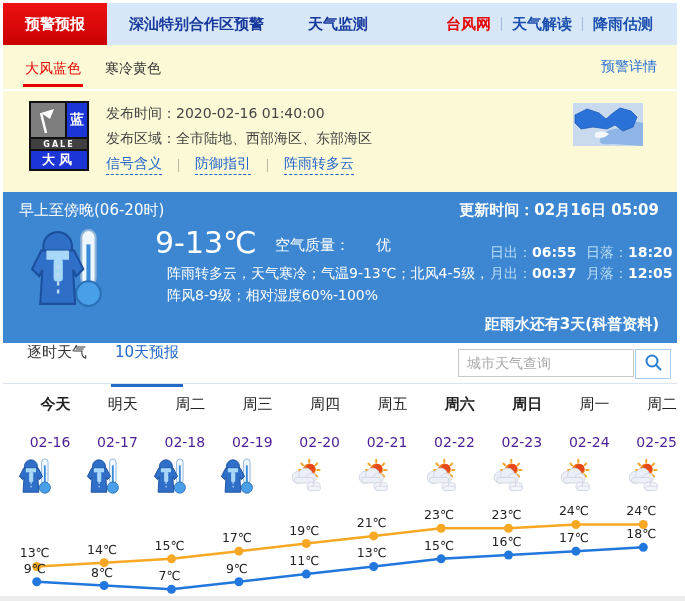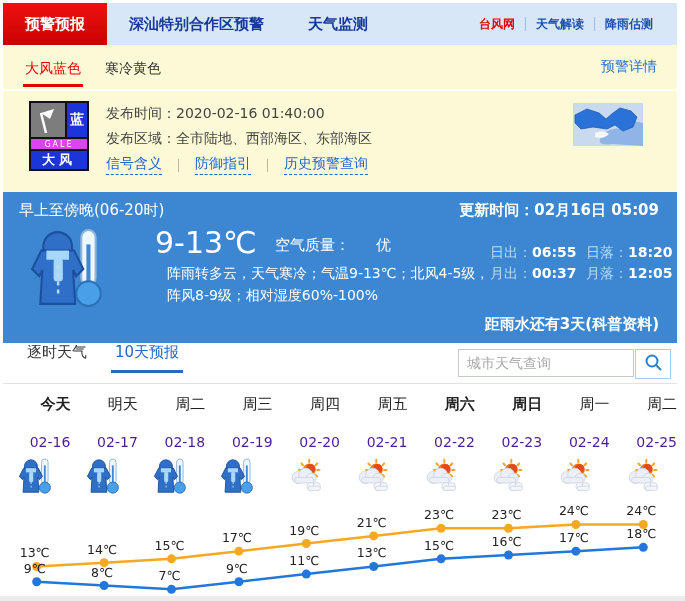--- a/index.html
+++ b/index.html
@@ -7,38 +7,38 @@
   .stage{position:relative;width:685px;height:601px;background:#fff;overflow:hidden;}
   .page{position:absolute;left:3px;top:3px;width:674px;}
 
   
   .nav{display:flex;align-items:stretch;height:42px;background:#d8e7f7;}
   .nav-tab-active{width:104px;background:linear-gradient(#ee1111,#c90202);color:#fff;
     font-size:15px;font-weight:bold;display:flex;align-items:center;justify-content:center;cursor:pointer;}
   .nav-tab{display:flex;align-items:center;padding:0 22px;color:#16399b;font-size:15px;font-weight:bold;cursor:pointer;}
   .nav-spacer{flex:1;}
   .nav-links{display:flex;align-items:center;padding-right:14px;}
-  .nav-link{font-size:12px;font-weight:bold;color:#1a4fae;cursor:pointer;padding:0 10px;}
+  .nav-link{font-size:15px;font-weight:bold;color:#1a4fae;cursor:pointer;padding:0 10px;}
   .nav-link.red{color:#e60000;}
   .nav-sep{width:1px;height:14px;background:#9db9dd;}
 
   
   .warn-wrap{background:#fcfad6;}
   .warn-tabs{height:44px;display:flex;align-items:center;border-bottom:2px solid #ffffff;}
   .warn-tab{font-size:14px;margin-left:20px;cursor:pointer;color:#333;padding:12px 2px 9px;}
   .warn-tab.active{color:#e60000;border-bottom:3px solid #e60000;padding-bottom:6px;}
   .warn-detail-link{margin-left:auto;margin-right:20px;color:#2a6fd6;font-size:14px;cursor:pointer;}
   .warn-body{position:relative;height:101px;}
   .sign{position:absolute;left:26px;top:10px;width:60px;height:70px;background:#111;
     display:flex;flex-direction:column;gap:2px;padding:2px;box-sizing:border-box;}
   .sign-top{display:flex;gap:2px;height:36px;}
   .sign-flag{width:34px;background:#7d7d7d;display:flex;align-items:center;justify-content:center;}
   .sign-corner{flex:1;background:#1b35d6;color:#fff;font-size:14px;font-weight:bold;
     display:flex;align-items:center;justify-content:center;}
-  .sign-mid{height:12px;background:#d946ef;color:#fff;font-size:8px;font-weight:normal;
+  .sign-mid{height:12px;background:#404040;color:#fff;font-size:8px;font-weight:bold;
     letter-spacing:2px;display:flex;align-items:center;justify-content:center;}
   .sign-bottom{flex:1;background:#1b35d6;color:#fff;font-size:13px;font-weight:bold;
     display:flex;align-items:center;justify-content:center;letter-spacing:4px;}
   .warn-info{position:absolute;left:103px;top:10px;font-size:14px;color:#444;line-height:25px;}
   .warn-links{position:absolute;left:103px;top:64px;display:flex;align-items:center;font-size:14px;}
   .warn-link{color:#2566cc;border-bottom:1px dashed #2566cc;cursor:pointer;padding-bottom:1px;}
   .warn-links .gap{width:1px;height:13px;background:#b9b9a0;margin:0 16px;}
   .mini-map{position:absolute;left:570px;top:12px;width:70px;height:43px;cursor:pointer;}
 
   
@@ -51,21 +51,21 @@
   .panel-aqi .v{margin-left:26px;}
   .panel-desc{position:absolute;left:164px;top:70px;width:330px;font-size:14px;line-height:22px;}
   .sunmoon{position:absolute;left:487px;top:52px;display:grid;grid-template-columns:96px 96px;row-gap:3px;font-size:14px;}
   .sm-label{color:#b9ddf6;}
   .sm-val{color:#fff;font-weight:bold;}
   .panel-countdown{position:absolute;right:18px;bottom:9px;font-size:15px;font-weight:bold;cursor:pointer;}
 
   
   .fc-tabs{height:40px;display:flex;align-items:flex-start;border-bottom:1px solid #d9e4f0;position:relative;}
   .fc-tab{font-size:15px;color:#333;margin-left:20px;padding:0 4px 11px;cursor:pointer;}
-  .fc-tab.active{color:#2468c8;border-bottom:3px solid #2468c8;padding-bottom:8px;}
+  .fc-tab.active{color:#2468c8;border-bottom:3px solid #2468c8;padding-bottom:22px;}
   .search{position:absolute;right:6px;top:6px;display:flex;}
   .search input{width:158px;height:26px;border:1px solid #c8c8c8;padding:0 8px;font-size:14px;color:#555;outline:none;}
   .search input::placeholder{color:#aaa;}
   .search-btn{width:34px;height:28px;border:1px solid #a8cdf0;background:#fff;margin-left:1px;
     display:flex;align-items:center;justify-content:center;cursor:pointer;}
   .days-grid{display:grid;grid-template-columns:repeat(10,1fr);text-align:right;margin-top:11px;}
   .day-label{font-size:15px;color:#222;}
   .day-label.bold{font-weight:bold;}
   .day-date{font-size:14px;color:#4c1d95;margin-top:9px;}
   .icons-grid{display:grid;grid-template-columns:repeat(10,1fr);justify-items:center;margin-top:8px;}
@@ -165,21 +165,21 @@
         </div>
         <div class="warn-info">
           <div><span>发布时间：</span><span>2020-02-16 01:40:00</span></div>
           <div><span>发布区域：</span><span>全市陆地、西部海区、东部海区</span></div>
         </div>
         <div class="warn-links">
           <span class="warn-link">信号含义</span>
           <span class="gap"></span>
           <span class="warn-link">防御指引</span>
           <span class="gap"></span>
-          <span class="warn-link">历史预警查询</span>
+          <span class="warn-link">阵雨转多云</span>
         </div>
         <div class="mini-map">
           <svg width="70" height="43" viewBox="0 0 70 43">
               <use href="#icon-map"></use>
             </svg>
         </div>
       </div>
     </div>
 
     <div class="panel">

